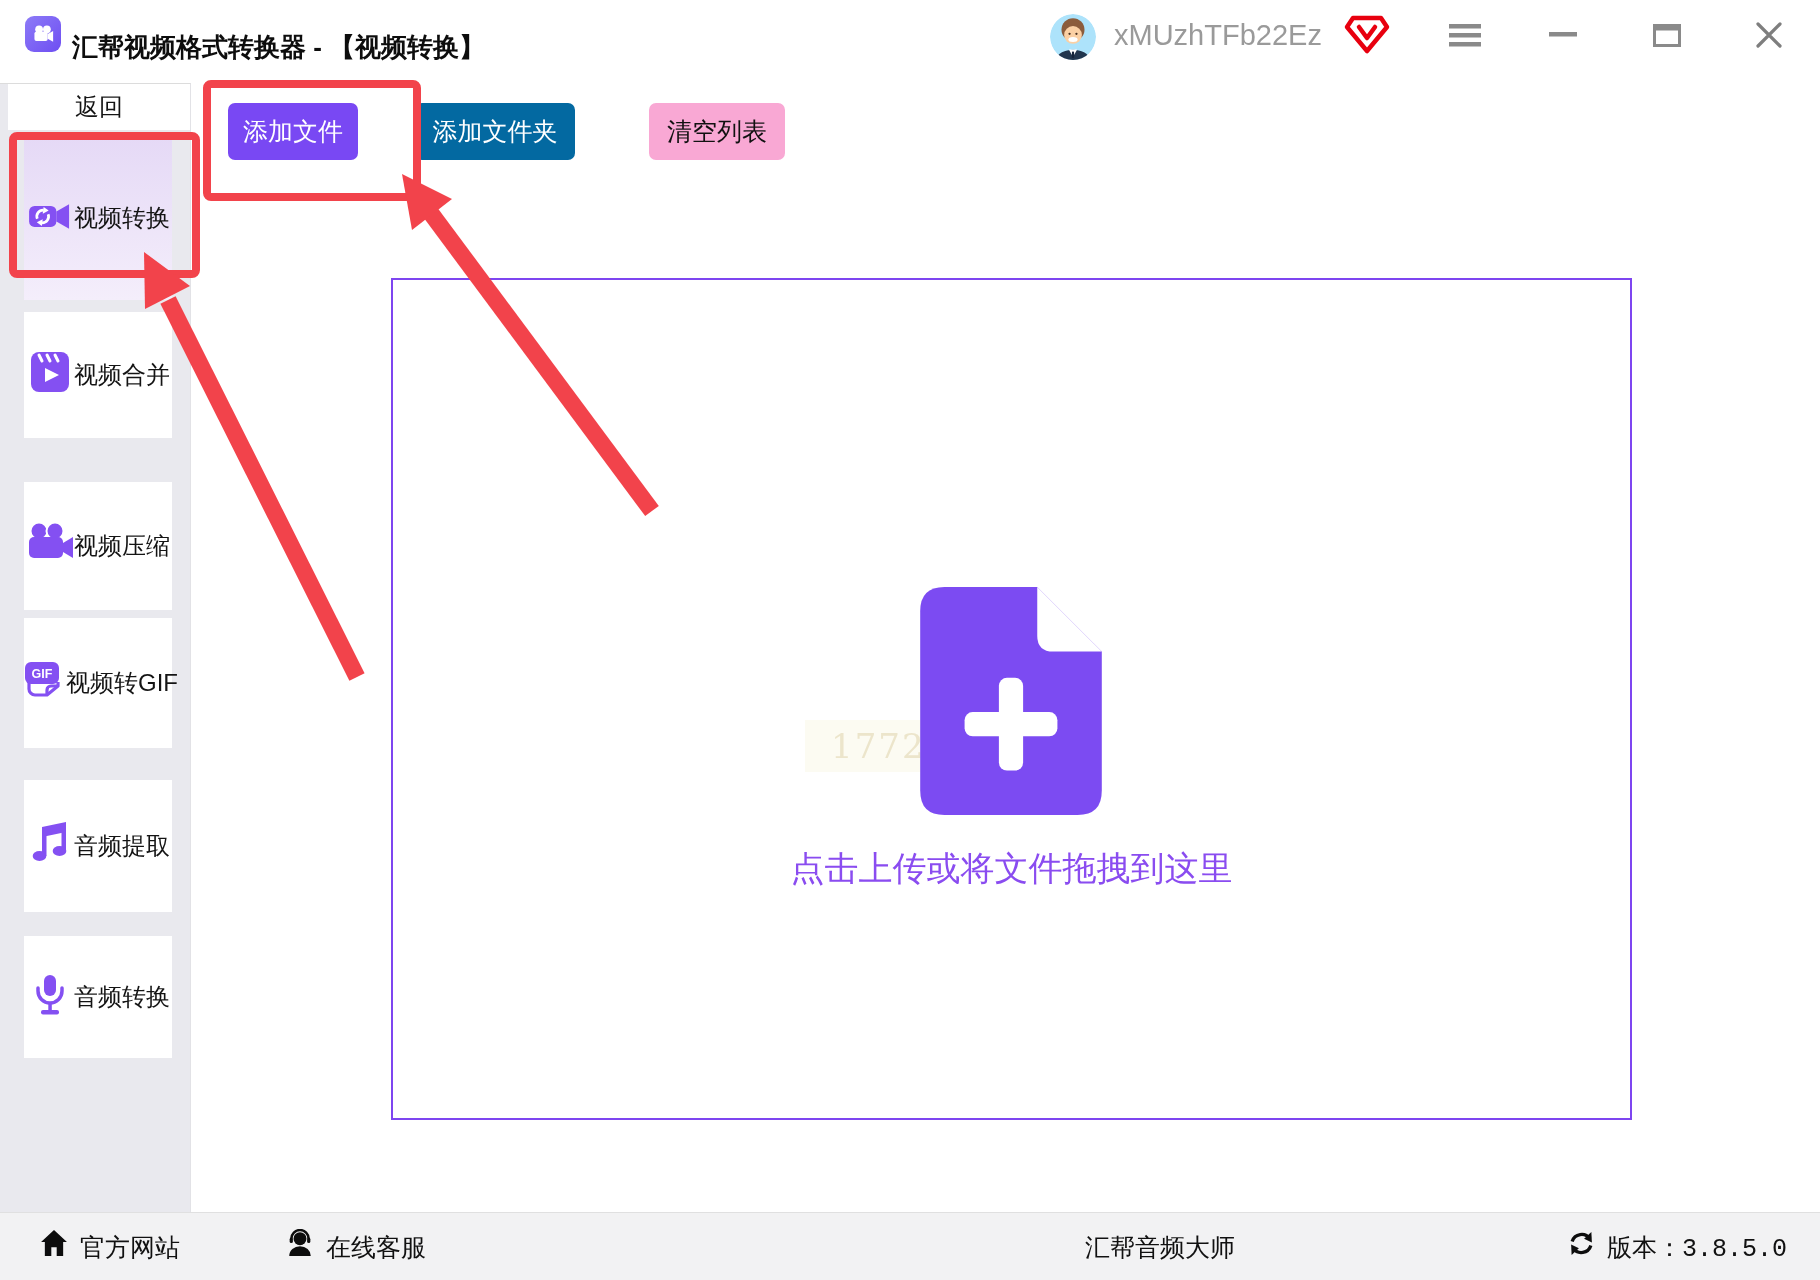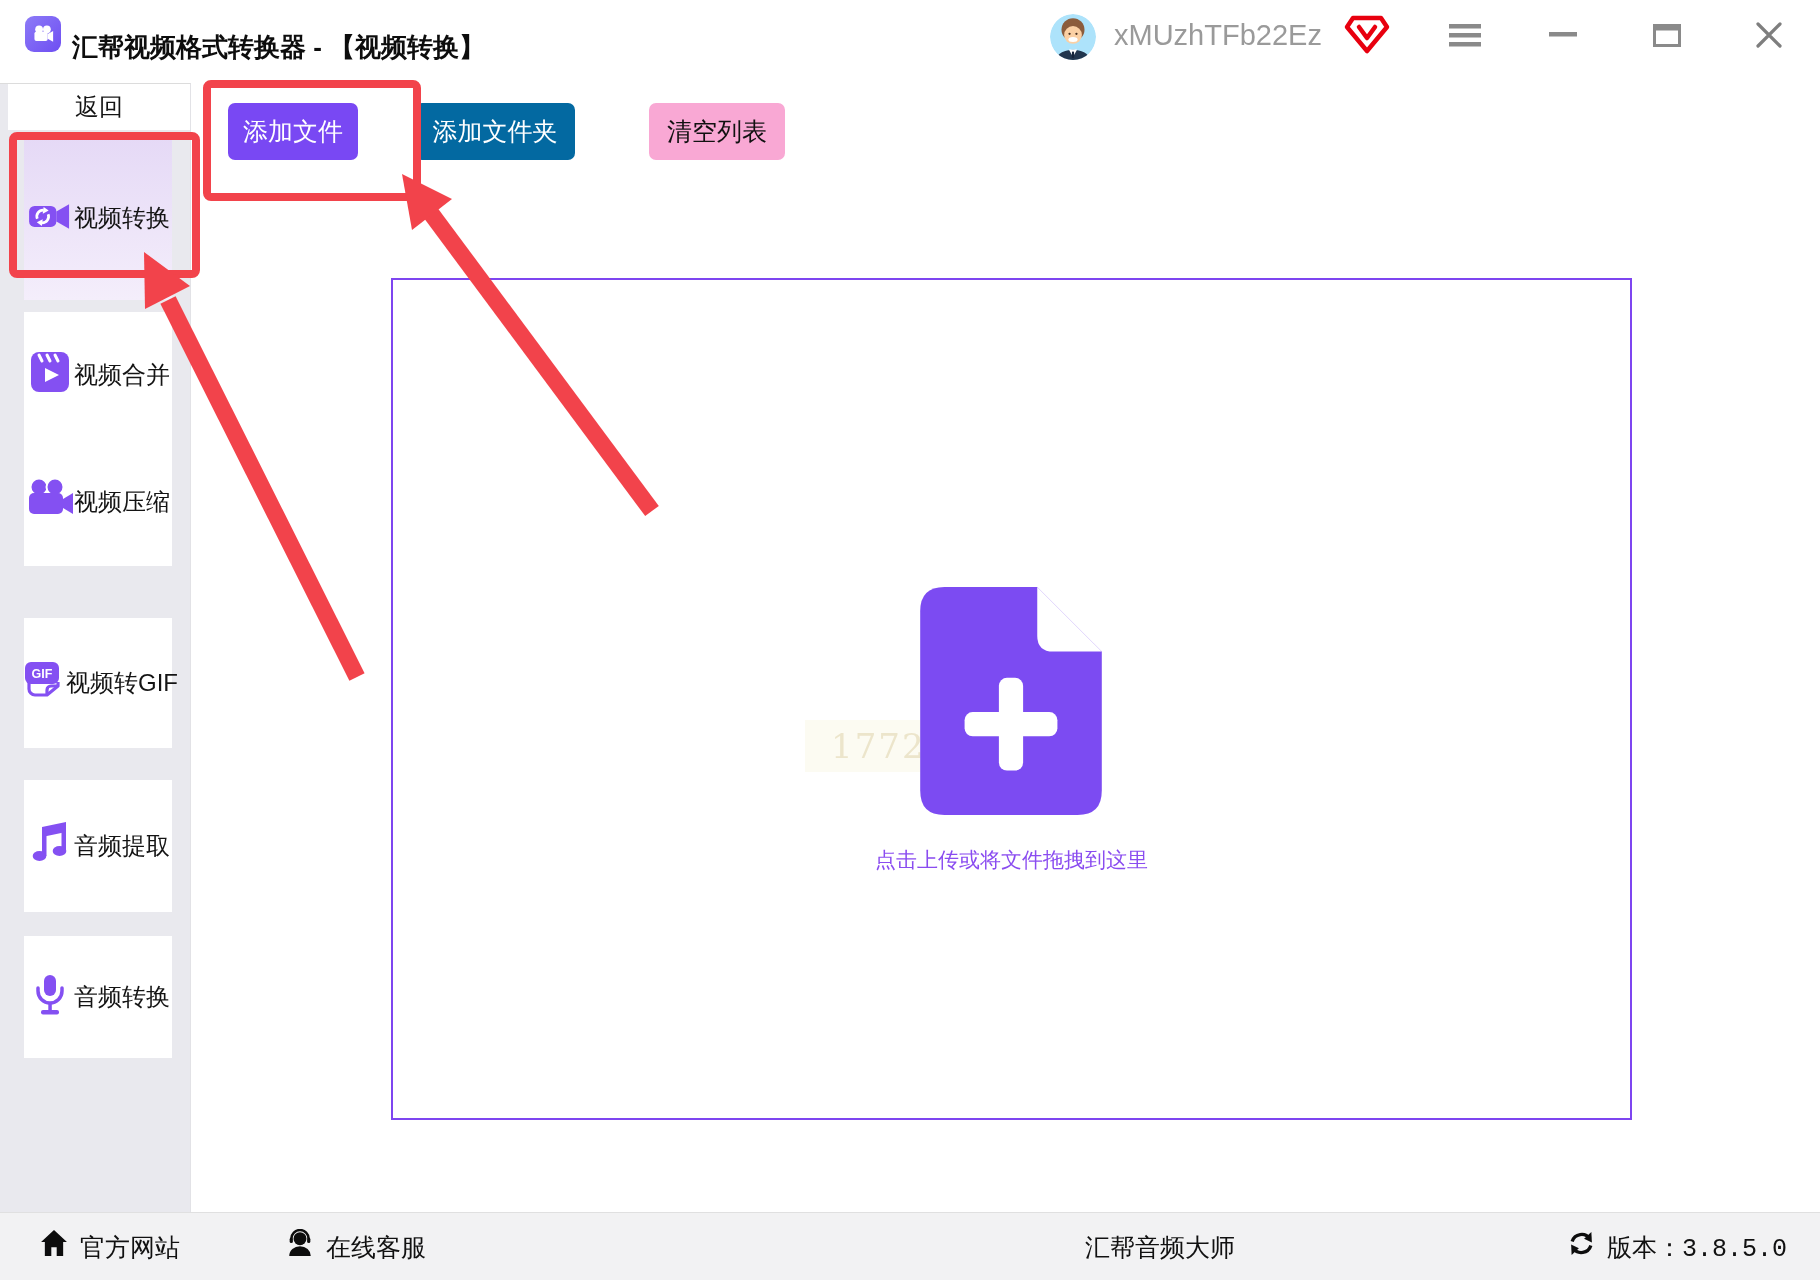--- a/index.html
+++ b/index.html
@@ -20,38 +20,38 @@
 
   
   #sidebar{left:0;top:83px;width:190px;height:1129px;background:#e9e9ee;border-top:1px solid #dcdcdc;border-right:1px solid #e2e2e6;}
   #back-row{left:8px;top:84px;width:182px;height:46px;background:#fff;
             display:flex;align-items:center;justify-content:center;font-size:24px;color:#141414;cursor:pointer;}
   .side-card{left:24px;width:148px;background:#fff;display:flex;flex-direction:row;
              align-items:center;justify-content:center;gap:0;cursor:pointer;}
   .side-card .lbl{font-size:24px;color:#141414;white-space:nowrap;}
   #card-convert{top:136px;height:164px;background:linear-gradient(#e5d9f6,#f4eefb);}
   #card-merge{top:312px;height:126px;}
-  #card-compress{top:438px;height:128px;}
+  #card-compress{top:482px;height:128px;}
   #card-gif{top:618px;height:130px;}
   #card-extract{top:780px;height:132px;}
   #card-audio{top:936px;height:122px;}
 
   
   .toolbtn{height:57px;border:none;border-radius:7px;font-size:25px;cursor:pointer;
            font-family:"Liberation Sans",sans-serif;display:flex;align-items:center;justify-content:center;}
   #btn-addfile{left:228px;top:103px;width:130px;background:#7948f3;color:#fff;}
   #btn-addfolder{left:415px;top:103px;width:160px;background:#0369a1;color:#fff;}
   #btn-clear{left:649px;top:103px;width:136px;background:#f9a8d4;color:#111;}
 
   
   #dropzone{left:391px;top:278px;width:1237px;height:838px;border:2px solid #7e45f0;cursor:pointer;}
   #watermark{left:412px;top:440px;padding:6px 26px;background:#fcfbf2;color:#ece5cb;
              font-family:"DejaVu Serif",serif;font-size:34px;letter-spacing:2px;}
   #file-plus-icon{left:527px;top:307px;}
-  #drop-caption{left:0;top:566px;width:1237px;text-align:center;font-size:21px;color:#8a4cf0;}
+  #drop-caption{left:0;top:566px;width:1237px;text-align:center;font-size:34px;color:#8a4cf0;}
 
   
   #footer{left:0;top:1212px;width:1820px;height:68px;background:#f2f2f3;border-top:1px solid #e0e0e0;font-family:Liberation Mono, monospace;}
   .footitem{top:0;height:68px;display:flex;align-items:center;gap:12px;font-size:25px;color:#111;cursor:pointer;}
   #foot-site{left:40px;} #foot-service{left:286px;}
   #foot-compressor{left:846px;} #foot-audiomaster{left:1085px;}
   #foot-version{left:1568px;cursor:default;}
 
   
   .anno-box{border:8px solid #f2434b;border-radius:8px;pointer-events:none;}

